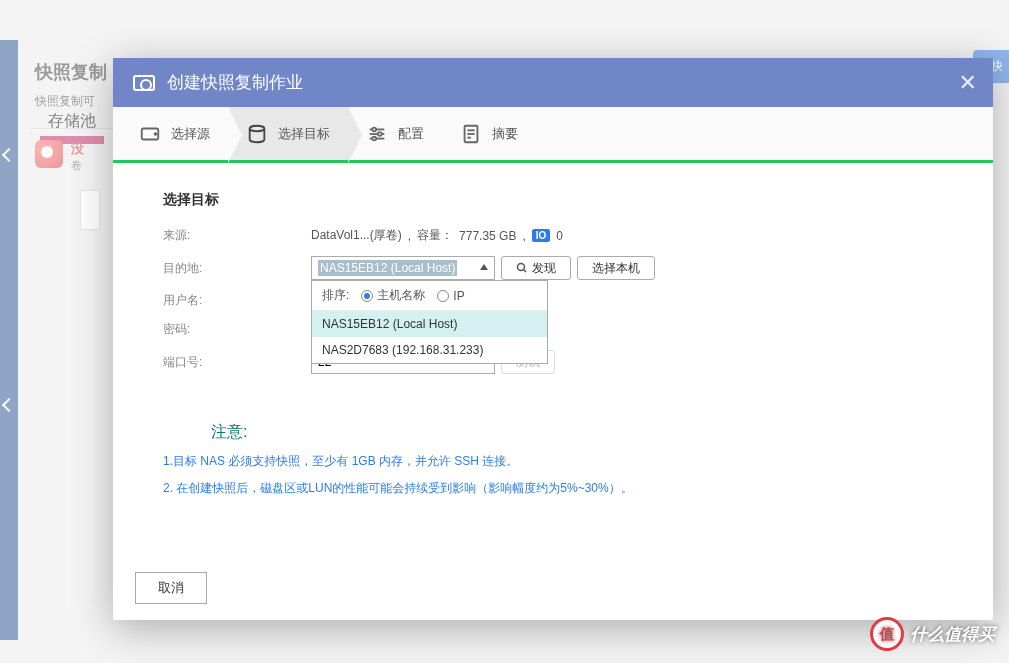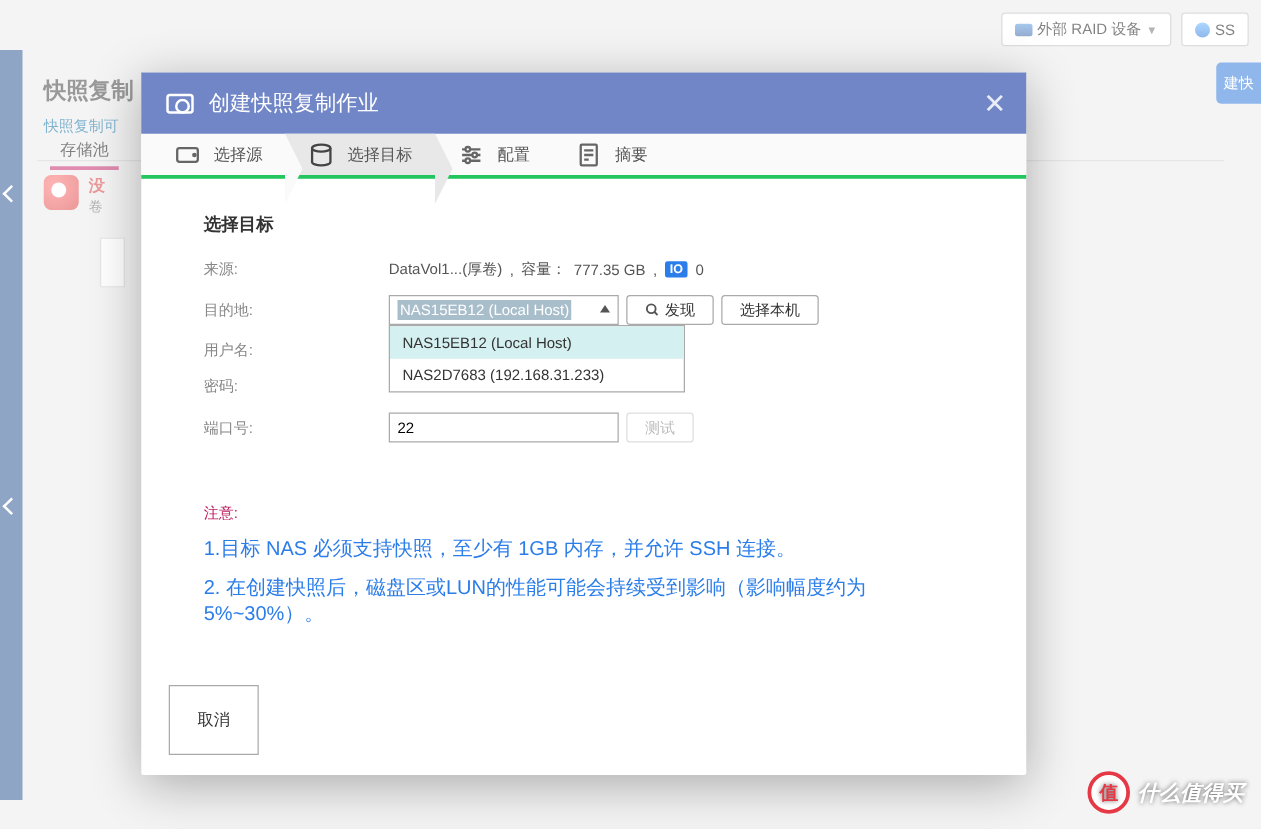--- a/index.html
+++ b/index.html
@@ -67,28 +67,28 @@
       position: absolute;
       top: 60px; left: 35px;
       font-size: 18px;
       font-weight: bold;
       color: #333;
     }
     .bg-subtitle {
       position: absolute;
       top: 93px; left: 35px;
       font-size: 12px;
-      color: #0369a1;
+      color: #404040;
     }
     .bg-tab {
       position: absolute;
       top: 107px; left: 40px;
-      font-size: 13px;
+      font-size: 16px;
       padding: 4px 8px;
-      border-bottom: 3px solid #be185d;
+      border-bottom: 8px solid #be185d;
     }
     .bg-divider {
       position: absolute;
       top: 128px; left: 30px; right: 30px;
       border-top: 1px solid #ccc;
     }
     .bg-alert {
       position: absolute;
       top: 140px; left: 35px;
       display: flex;
@@ -123,21 +123,21 @@
       color: #fff;
       padding: 8px 6px;
       font-size: 12px;
       border-radius: 4px 0 0 4px;
     }
 
     
     .modal {
       position: absolute;
       top: 58px; left: 113px;
-      width: 708px;
+      width: 880px;
       height: 562px;
       background: #fff;
       z-index: 10;
       box-shadow: 0 8px 40px rgba(0,0,0,0.3);
       border-radius: 2px;
       display: flex;
       flex-direction: column;
     }
     .modal-header {
       background: #7186c7;
@@ -360,43 +360,44 @@
       border: 1px solid #aaa;
       height: 24px;
       width: 184px;
       padding: 0 6px;
       font-size: 12px;
     }
     .notes {
       margin-top: 48px;
     }
     .notes-title {
-      font-size: 12px;
-      color: #be185d;
+      font-size: 16px;
+      color: #0f766e;
       margin-bottom: 10px;
+      margin-left: 48px;
     }
     .note-line {
-      font-size: 16px;
+      font-size: 12px;
       color: #2b7de9;
       margin-bottom: 10px;
     }
     
     .modal-footer {
       padding: 16px 22px;
       display: flex;
       justify-content: space-between;
     }
     .footer-right {
       display: flex;
       gap: 10px;
     }
     .footer-btn {
       border: 1px solid #aaa;
       background: #fff;
-      padding: 18px 22px;
+      padding: 6px 22px;
       font-size: 13px;
       cursor: pointer;
       color: #333;
     }
     .footer-btn.disabled {
       color: #bbb;
       border-color: #ddd;
       cursor: default;
     }
     
@@ -437,31 +438,20 @@
   <div class="bg-tab">存储池</div>
   <div class="bg-divider"></div>
   <div class="bg-alert">
     <div class="alert-icon"></div>
     <div>
       <div style="color:#d63030;font-weight:bold;">没</div>
       <div style="color:#666;font-size:11px;">卷</div>
     </div>
   </div>
   <div class="bg-row2"></div>
-  <div class="bg-top-bar">
-    <div class="bg-btn">
-      <span class="raid-icon"></span>
-      <span>外部 RAID 设备</span>
-      <span style="font-size:9px;color:#666;">▼</span>
-    </div>
-    <div class="bg-btn">
-      <span style="width:12px;height:12px;border-radius:50%;background:linear-gradient(#5ab0ff,#1e6fd9);"></span>
-      <span>SS</span>
-    </div>
-  </div>
   <div class="bg-right-btn">建快</div>
 </div>
 <div class="bg-overlay"></div>
 
 <div class="modal">
   <div class="modal-header">
     <span class="modal-header-icon">
       <span class="camera-icon"></span>
     </span>
     <span class="modal-title">创建快照复制作业</span>
@@ -531,20 +521,31 @@
 
     <div class="form-row">
       <div class="form-label">目的地:</div>
       <div class="form-value">
         <div class="dropdown">
           <div class="dropdown-trigger">
             <span class="sel">NAS15EB12 (Local Host)</span>
             <span class="dropdown-arrow"></span>
           </div>
           <div class="dropdown-panel">
+            <div class="dropdown-sort">
+              <span>排序:</span>
+              <label class="radio-opt">
+                <span class="radio-dot checked"></span>
+                <span>主机名称</span>
+              </label>
+              <label class="radio-opt">
+                <span class="radio-dot"></span>
+                <span>IP</span>
+              </label>
+            </div>
             <div class="dropdown-item highlighted">NAS15EB12 (Local Host)</div>
             <div class="dropdown-item">NAS2D7683 (192.168.31.233)</div>
           </div>
         </div>
         <button class="btn">
           <svg width="12" height="12" viewBox="0 0 24 24" fill="none" stroke="#555" stroke-width="3">
               <circle cx="10" cy="10" r="7"></circle>
               <line x1="20" y1="20" x2="15" y2="15"></line>
             </svg>
           <span>发现</span>

